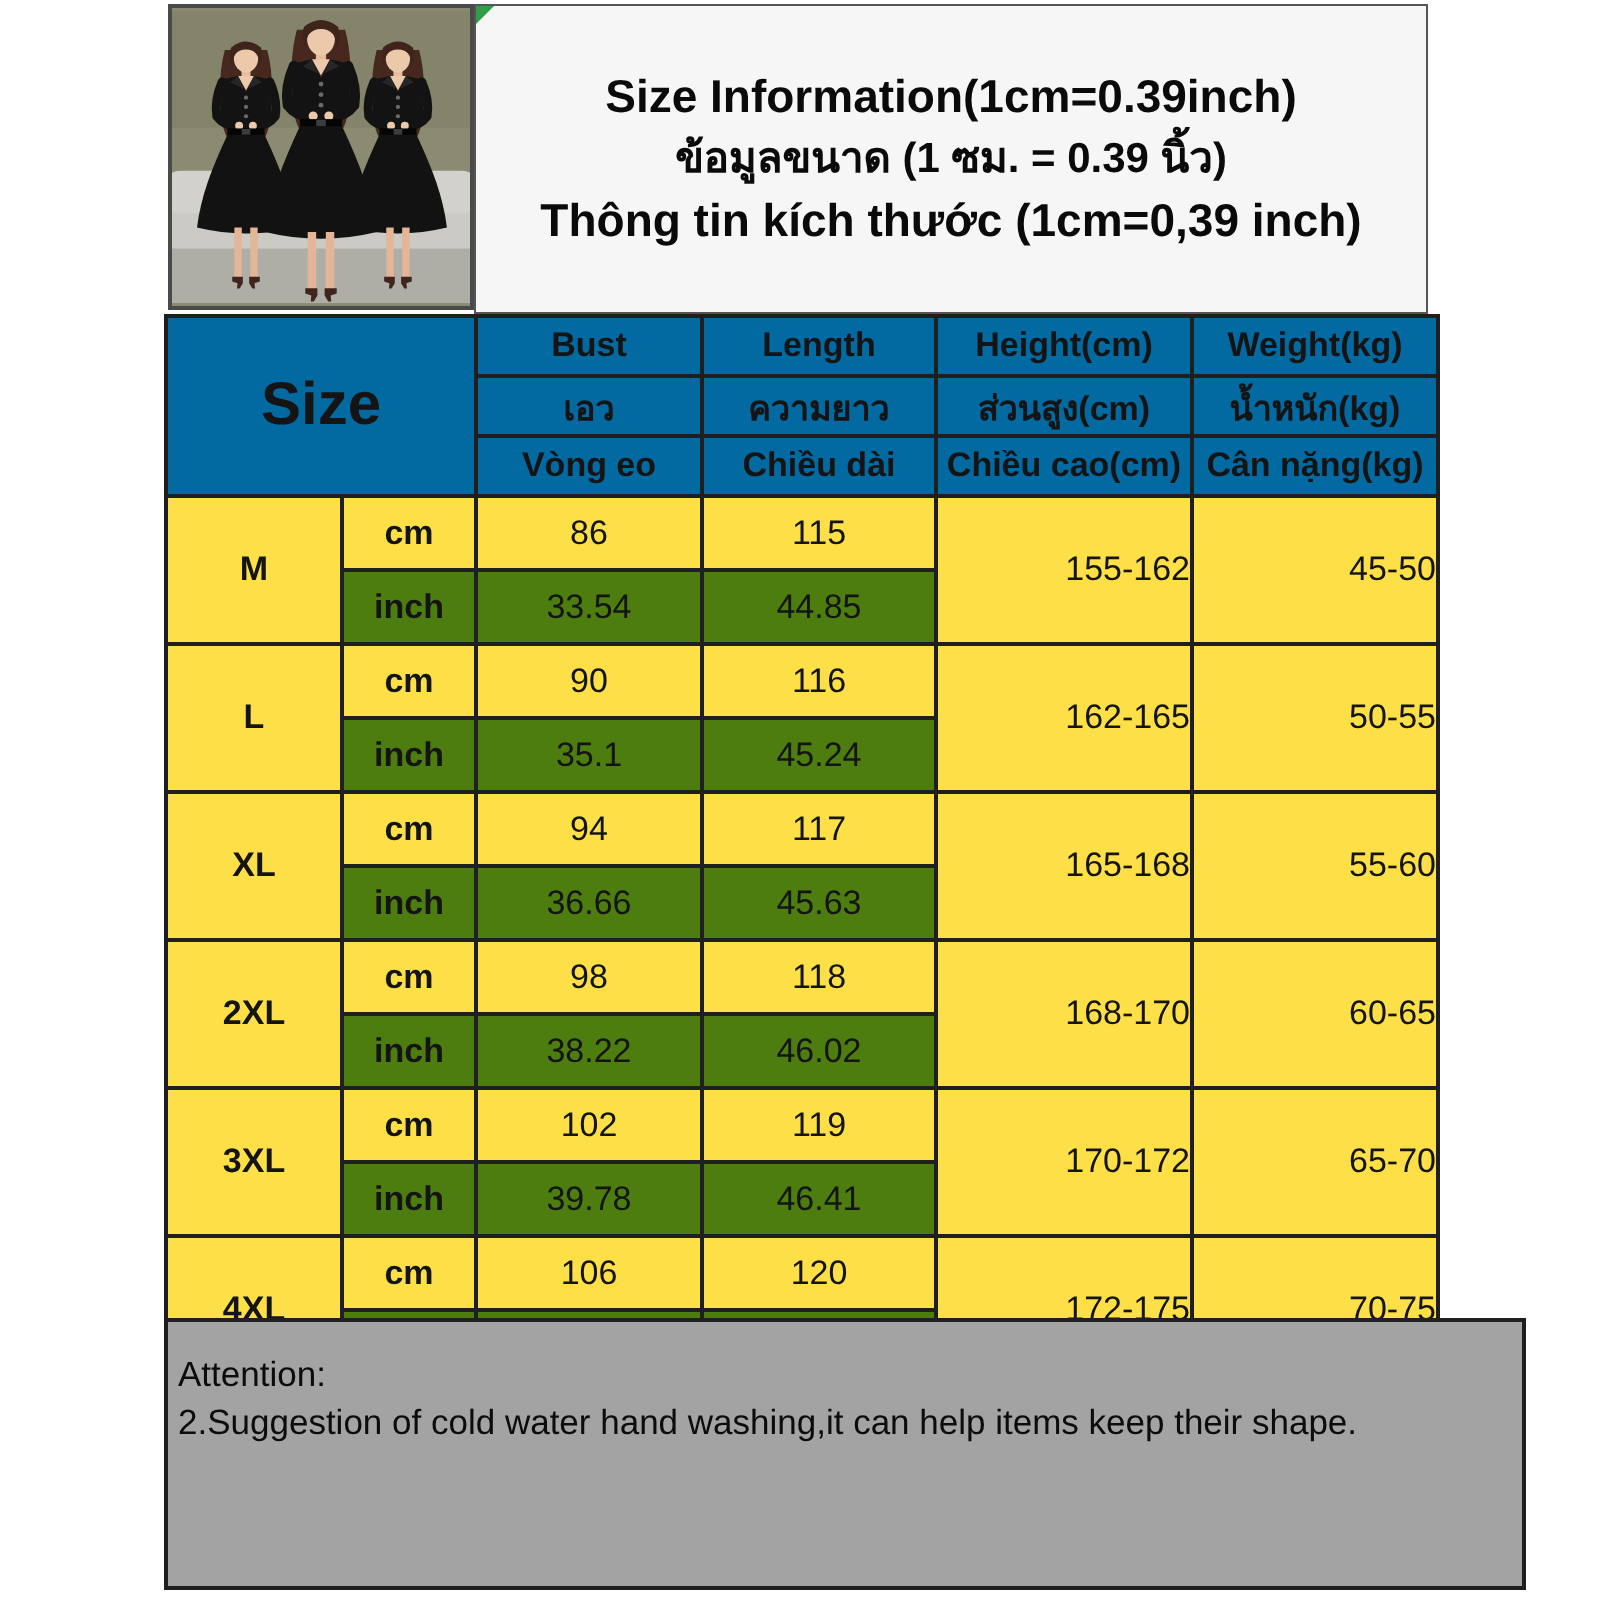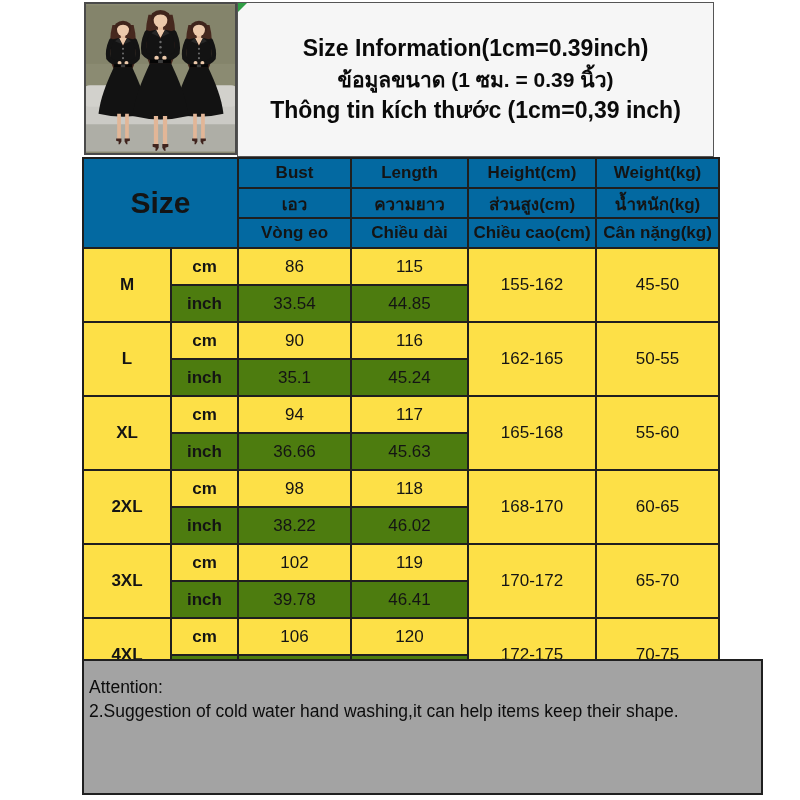--- a/index.html
+++ b/index.html
@@ -33,21 +33,21 @@
   .size-table td{
     border:2px solid #1f1f1f;text-align:center;vertical-align:middle;
     font-size:17px;padding:0;color:#141414;overflow:hidden;
   }
   tr.hdr td{background:#0369a1;font-weight:bold;height:28px;}
   td.size-head{font-size:30px;font-weight:bold;background:#d9d9d9;}
   tr.row-cm td{background:#fde047;height:35px;}
   tr.row-inch td{background:#4d7c0f;height:35px;border-top-width:1px;}
   td.size-cell{background:#d9d9d9;font-weight:bold;border-top-width:2px;}
   td.unit-cell{font-weight:bold;}
-  td.range-cell{background:#efefef;border-top-width:2px;}
+  td.range-cell{background:#efefef;border-top-width:2px;text-align:right;}
 
   
   .attention-box{
     position:absolute;left:82px;top:659px;width:681px;height:136px;
     border:2px solid #1f1f1f;box-sizing:border-box;background:#a3a3a3;
     padding:14px 5px;
   }
   .attention-box div{font-size:17.5px;line-height:24px;color:#0c0c0c;}
 </style>
 </head>

